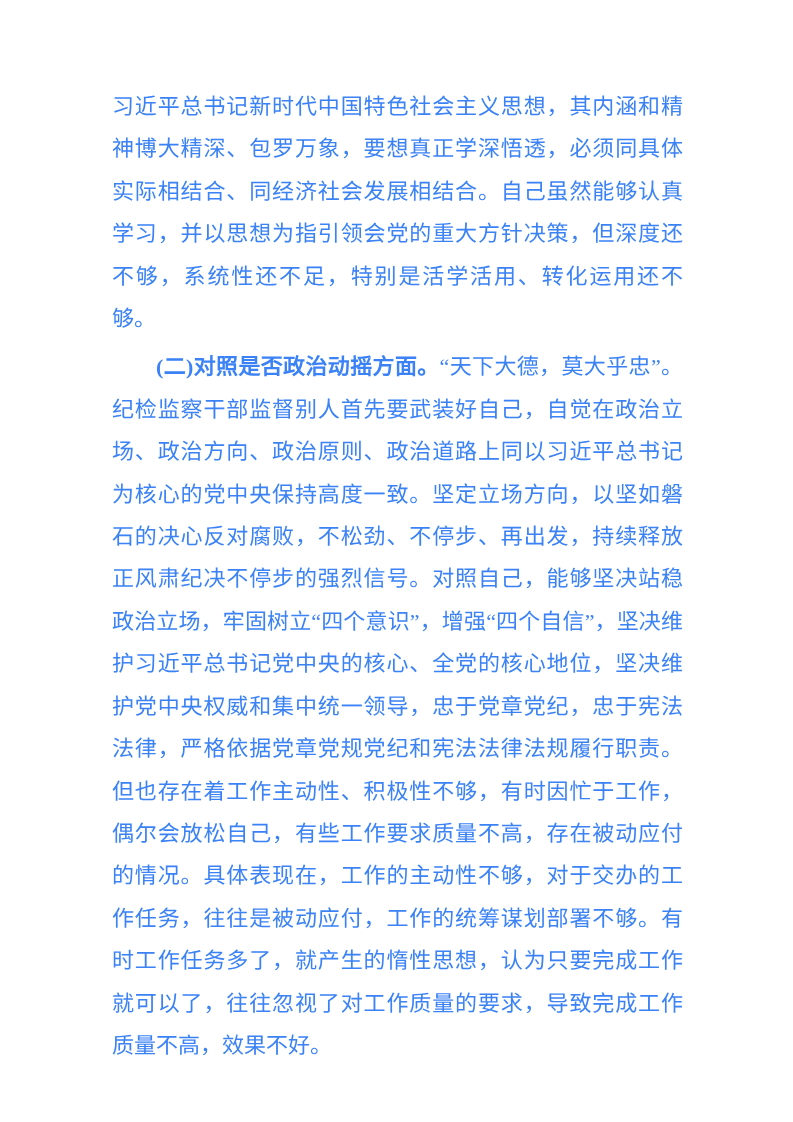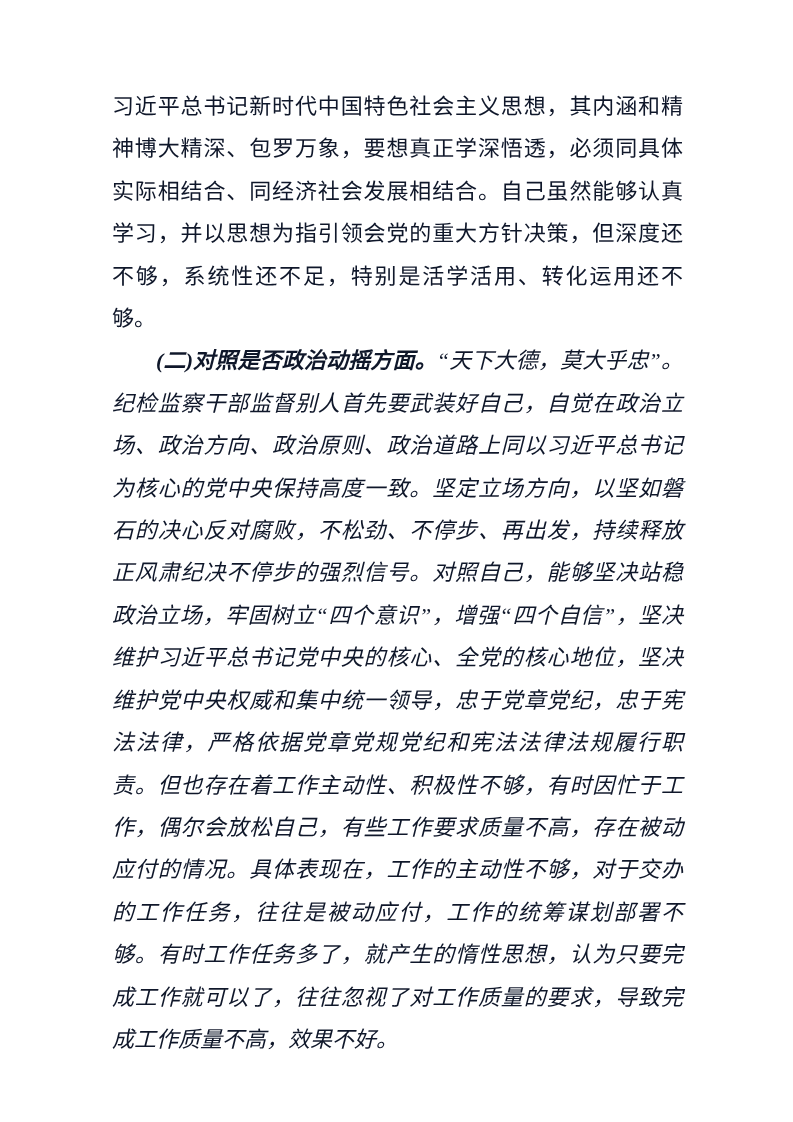--- a/index.html
+++ b/index.html
@@ -13,34 +13,34 @@
     height: 1122px;
     margin: 0 auto;
     background: #ffffff;
     box-sizing: border-box;
     padding: 86px 110px 0 112px;
     overflow: hidden;
     font-family: "Liberation Serif", "DejaVu Serif", serif;
   }
   .doc-body {
     width: 571px;
-    color: #0f172a;
+    color: #3b82f6;
   }
   .para {
     margin: 0;
     font-size: 22px;
     line-height: 42.4px;
     text-align: justify;
     text-justify: inter-character;
     letter-spacing: 0px;
     word-break: break-all;
     overflow-wrap: anywhere;
   }
   .para + .para {
-    font-style: italic;
+    margin-top: 6px;
   }
   .para-indent {
     text-indent: 2em;
   }
   .section-heading {
     font-weight: bold;
   }
 </style>
 </head>
 <body>

